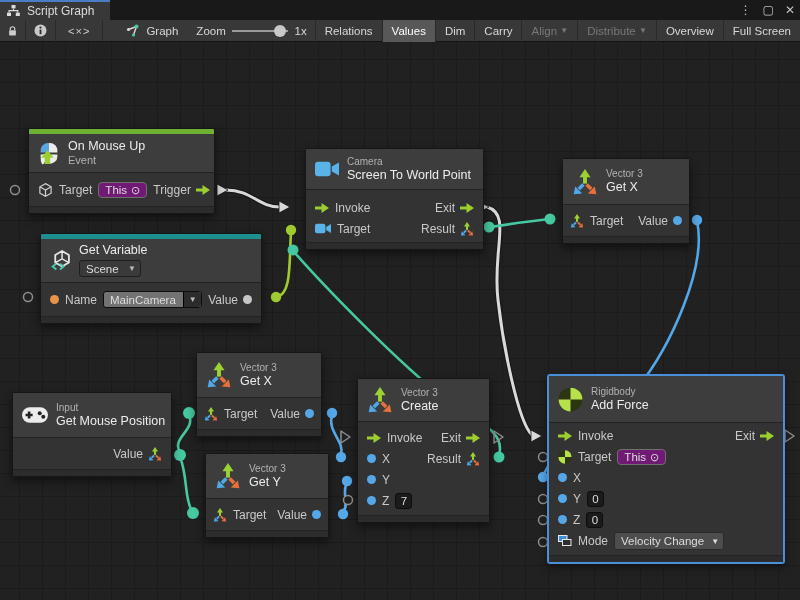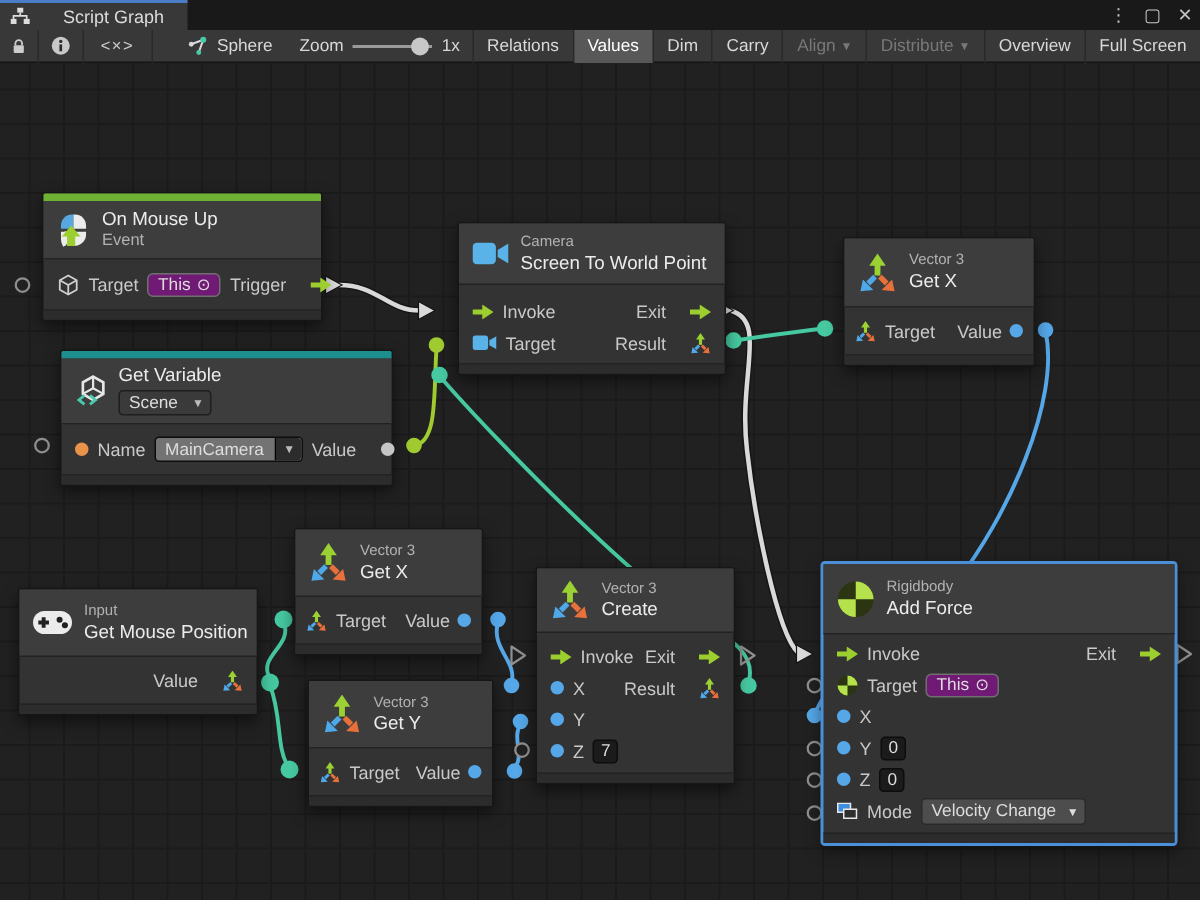--- a/index.html
+++ b/index.html
@@ -1,21 +1,21 @@
 <!DOCTYPE html>
 <html><head>
 <meta charset="utf-8">
 <style>
 *{margin:0;padding:0;box-sizing:border-box}
 html,body{width:800px;height:600px;overflow:hidden}
 body{position:relative;background:#191919;font-family:"Liberation Sans",sans-serif;-webkit-font-smoothing:antialiased}
 
 
 .tabbar{position:absolute;top:0;left:0;width:800px;height:20px;background:#191919}
-.tab{position:absolute;left:0;top:0;height:20px;display:flex;align-items:center;gap:22px;background:#383838;border-top:2px solid #4a7cc8;padding:0 16px 0 7px;color:#dcdcdc;font-size:12px}
+.tab{position:absolute;left:0;top:0;height:20px;display:flex;align-items:center;gap:7px;background:#383838;border-top:2px solid #4a7cc8;padding:0 16px 0 7px;color:#dcdcdc;font-size:12px}
 .win-controls{position:absolute;right:5px;top:0;height:20px;display:flex;align-items:center;gap:11px;color:#c2c2c2;font-size:12px}
 .win-controls span{cursor:default}
 
 
 .toolbar{position:absolute;top:20px;left:0;width:800px;height:22px;background:#383838;border-bottom:1px solid #141414;display:flex;align-items:center;font-size:11.5px;color:#d8d8d8}
 .tseg{height:22px;display:flex;align-items:center;justify-content:center;padding:0 8px;border-right:1px solid #292929}
 .tbtn{height:22px;display:flex;align-items:center;justify-content:center;padding:0 9px;border-right:1px solid #292929;white-space:nowrap}
 .tbtn.active{background:#585858;color:#fff}
 .tbtn.disabled{color:#787878}
 .zoom-track{width:84px;height:2px;background:#9a9a9a;position:relative;margin:0 6px}
@@ -33,21 +33,21 @@
 .node.selected{border:1px solid #4a90d9;box-shadow:0 0 0 1px #4a90d9,0 4px 10px rgba(0,0,0,.5)}
 .accent-bar{height:5px;border-radius:1px 1px 0 0}
 .node-header{background:#3d3d3d;display:flex;align-items:center;gap:8px;padding:5px 10px 5px 9px;border-bottom:1px solid #222}
 .titles{display:flex;flex-direction:column;justify-content:center}
 .node-cat{font-size:10px;line-height:12px;color:#b2b2b2}
 .node-title{font-size:12.5px;line-height:15px;color:#ececec;white-space:nowrap}
 .node-sub{font-size:11px;line-height:13px;color:#b2b2b2}
 .node-body{padding:0}
 .node-footer{height:7px;background:#2c2c2c;border-top:1px solid #232323}
 .row{display:flex;align-items:center;gap:6px;height:21px;padding:0 9px;white-space:nowrap}
-.row .right{margin-left:auto;display:flex;align-items:center;gap:16px}
+.row .right{margin-left:auto;display:flex;align-items:center;gap:5px}
 .pdot{width:9px;height:9px;border-radius:50%;flex:0 0 auto}
 .pdot.blue{background:#55a7e8}
 .pdot.orange{background:#e8924a}
 .pdot.gray{background:#c6c6c6}
 .pill{display:inline-flex;align-items:center;gap:4px;border:1px solid #6f6f6f;border-radius:4px;background:#701a75;height:16px;padding:0 6px;color:#ddd;font-size:11.5px}
 .pill .tgt{font-size:11px;line-height:10px}
 .field{display:inline-flex;align-items:center;justify-content:center;background:#1b1b1b;border:1px solid #0d0d0d;border-radius:3px;height:16px;min-width:17px;padding:0 4px;color:#ddd;font-size:11.5px}
 .dd{display:inline-flex;align-items:center;gap:7px;background:#737373;border:1px solid #0d0d0d;border-radius:3px;height:17px;padding:0 5px 0 6px;color:#ddd;font-size:11.5px}
 .dd .dd-arrow{font-size:8px;color:#bbb;border-left:1px solid #000;padding-left:5px;align-self:stretch;display:flex;align-items:center;background:#2c2c2c;margin-right:-5px;padding-right:4px;border-radius:0 3px 3px 0}
 .dd.plain{background:#3a3a3a;border-color:#1e1e1e}
@@ -157,21 +157,21 @@
         <use href="#i-info"></use>
       </svg>
     </div>
   <div class="tseg" style="width:62px">
       <span class="code-glyph">&lt;×&gt;</span>
     </div>
   <div class="tseg" style="border-right:none;margin-left:14px;gap:7px">
     <svg width="14" height="13" viewBox="0 0 14 13">
         <use href="#i-graphpick"></use>
       </svg>
-    <span>Sphere</span>
+    <span>Graph</span>
   </div>
   <span style="margin-left:10px">Zoom</span>
   <div class="zoom-track">
       <div class="zoom-knob"></div>
     </div>
   <span style="margin-right:8px">1x</span>
   <div class="tbtn" style="border-left:1px solid #292929">Relations</div>
   <div class="tbtn active">Values</div>
   <div class="tbtn">Dim</div>
   <div class="tbtn">Carry</div>

